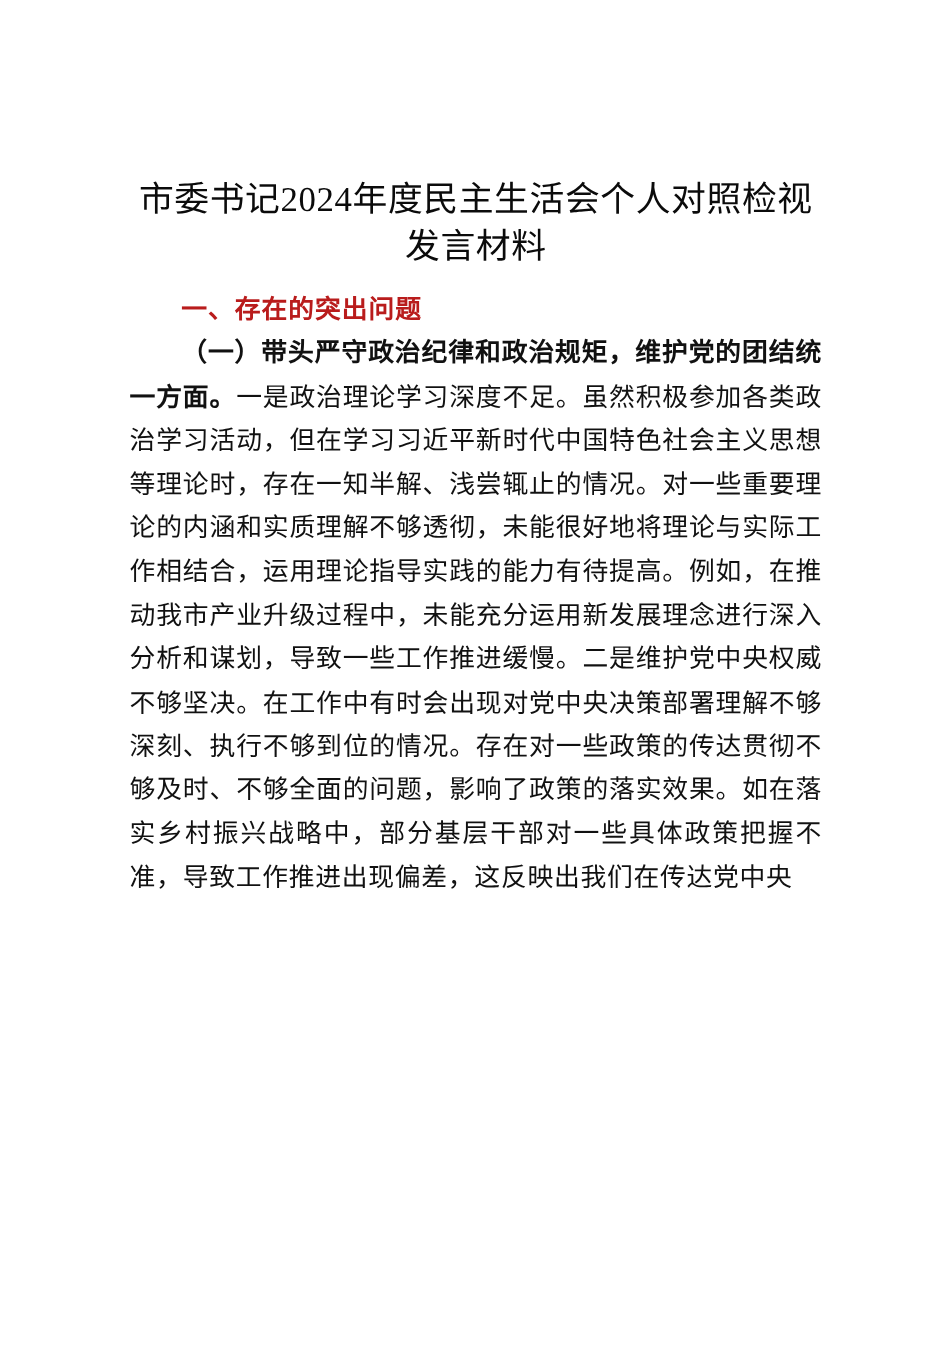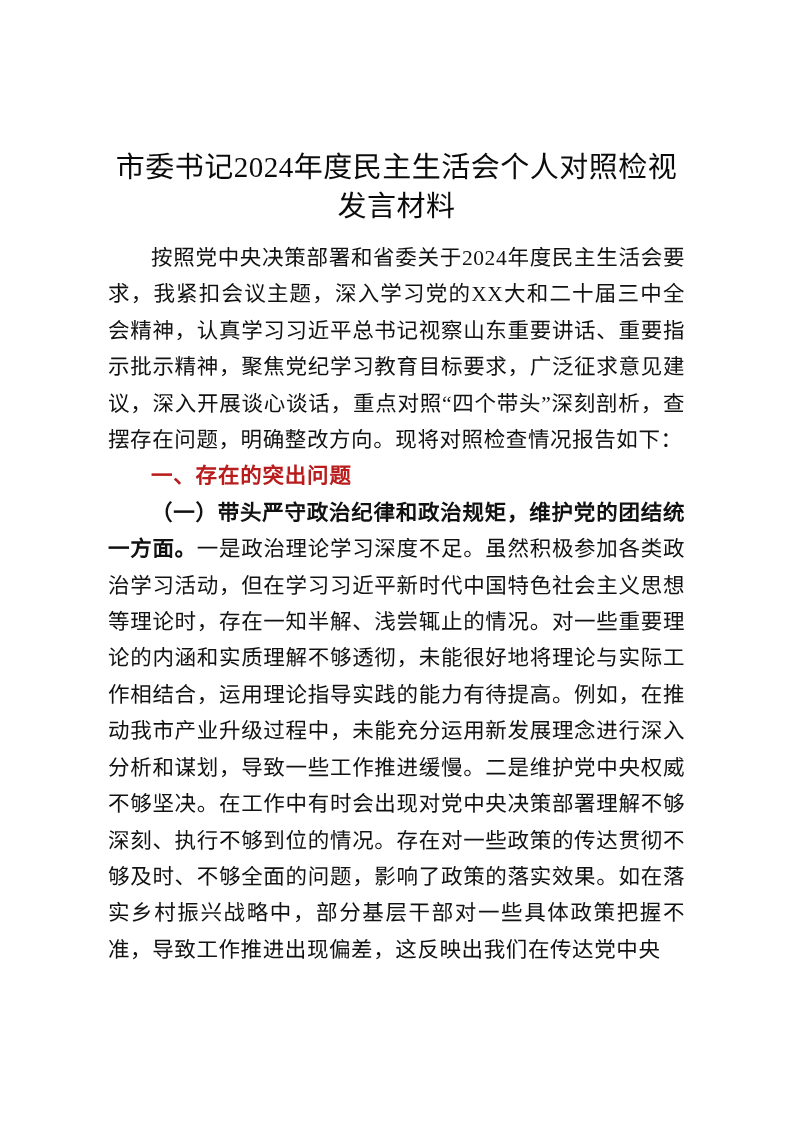--- a/index.html
+++ b/index.html
@@ -78,19 +78,18 @@
 </head>
 <body>
 
 <div class="page">
 
   <h1 class="doc-title">
     <span>市委书记2024年度民主生活会个人对照检视</span>
     <span>发言材料</span>
   </h1>
 
-  <p class="body-text para">按照党中央决策部署和省委关于2024年度民主生活会要求，我紧扣会议主题，深入学习党的XX大和二十届三中全会精神，认真学习习近平总书记视察山东重要讲话、重要指示批示精神，聚焦党纪学习教育目标要求，广泛征求意见建议，深入开展谈心谈话，重点对照“四个带头”深刻剖析，查摆存在问题，明确整改方向。现将对照检查情况报告如下：</p>
 
   <p class="section-heading">一、存在的突出问题</p>
 
   <p class="body-text subsection-para"><span class="subsection-lead">（一）带头严守政治纪律和政治规矩，维护党的团结统一方面。</span><span>一是政治理论学习深度不足。虽然积极参加各类政治学习活动，但在学习习近平新时代中国特色社会主义思想等理论时，存在一知半解、浅尝辄止的情况。对一些重要理论的内涵和实质理解不够透彻，未能很好地将理论与实际工作相结合，运用理论指导实践的能力有待提高。例如，在推动我市产业升级过程中，未能充分运用新发展理念进行深入分析和谋划，导致一些工作推进缓慢。二是维护党中央权威不够坚决。在工作中有时会出现对党中央决策部署理解不够深刻、执行不够到位的情况。存在对一些政策的传达贯彻不够及时、不够全面的问题，影响了政策的落实效果。如在落实乡村振兴战略中，部分基层干部对一些具体政策把握不准，导致工作推进出现偏差，这反映出我们在传达党中央</span></p>
 
 </div>
 
 </body></html>

